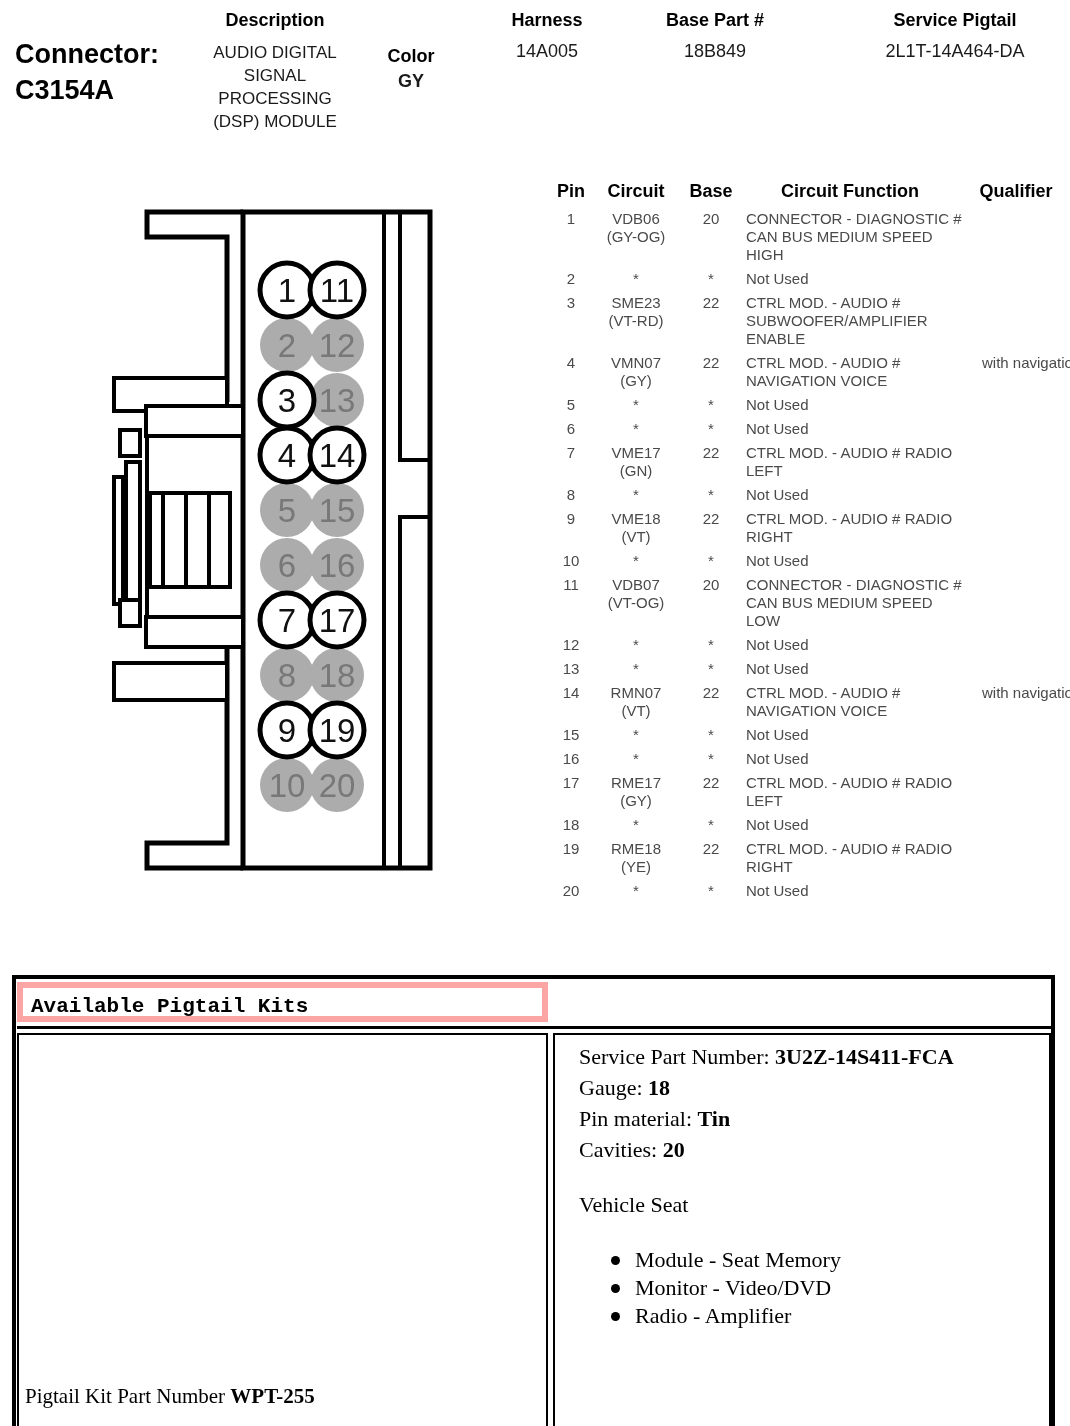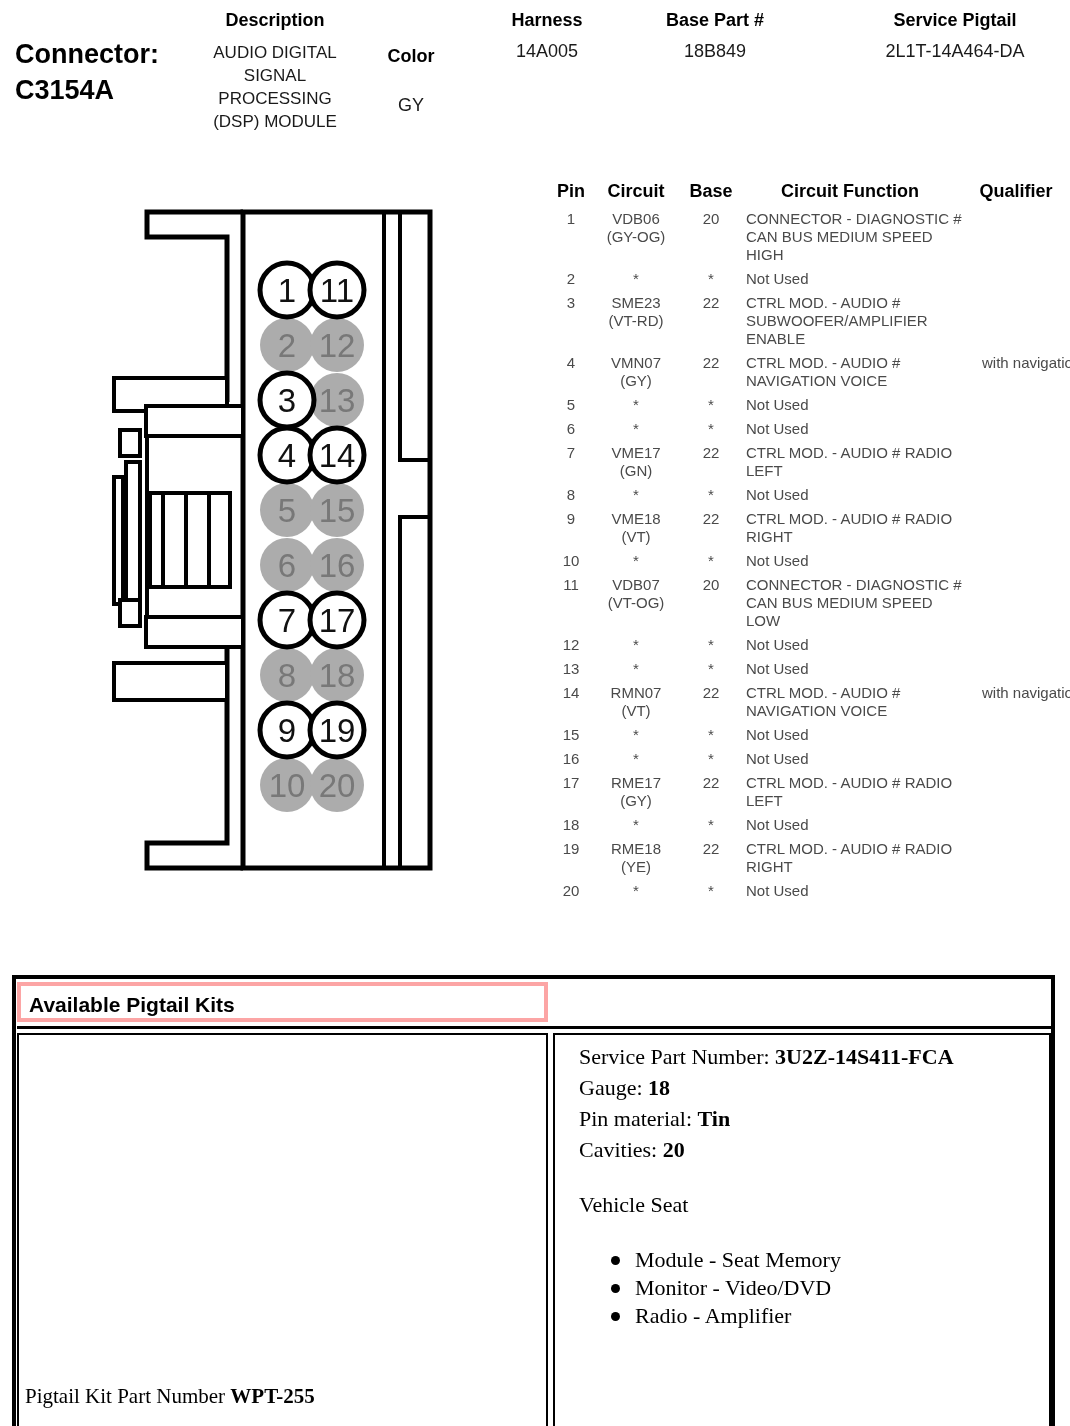--- a/index.html
+++ b/index.html
@@ -20,22 +20,22 @@
   .ptable{left:540px;top:181px;width:528px;font-size:15px;line-height:18px;color:#4a4a4a;}
   .prow{display:flex;margin-bottom:6px;}
   .pheader{display:flex;font-size:18px;line-height:20px;font-weight:bold;color:#000;margin-bottom:9px;}
   .c-pin{width:38px;flex:none;text-align:center;margin-left:12px;}
   .c-circuit{width:92px;flex:none;text-align:center;}
   .c-gauge{width:58px;flex:none;text-align:center;}
   .c-func{width:220px;flex:none;padding-left:6px;}
   .c-qual{width:112px;flex:none;padding-left:16px;}
   .hc{text-align:center;padding-left:0;}
   .bbox-outer{left:12px;top:975px;width:1043px;height:460px;border:4px solid #000;border-bottom:none;box-sizing:border-box;}
-  .bbox-title{left:17px;top:982px;width:531px;height:40px;border:4px solid #fca5a5;box-sizing:border-box;
-              font-family:Liberation Sans, sans-serif;font-size:21px;font-weight:bold;padding:7px 0 10px 8px;}
+  .bbox-title{left:17px;top:982px;width:531px;height:40px;border:6px solid #fca5a5;box-sizing:border-box;
+              font-family:Liberation Mono, monospace;font-size:21px;font-weight:bold;padding:7px 0 10px 8px;}
   .bbox-hr{left:17px;top:1026px;width:1034px;height:3px;background:#000;}
   .bbox-leftcell{left:17px;top:1033px;width:531px;height:393px;border:2px solid #000;border-bottom:none;box-sizing:border-box;}
   .bbox-rightcell{left:553px;top:1033px;width:498px;height:393px;border:2px solid #000;border-bottom:none;box-sizing:border-box;
                   padding:6px 0 0 24px;font-family:"Liberation Serif",serif;font-size:22px;line-height:31px;}
   .kv b{font-weight:bold;}
   .uses-label{margin-top:24px;}
   .uses-list{list-style:none;margin:26px 0 0 0;padding:0 0 0 32px;}
   .uses-list li{display:flex;align-items:center;gap:15px;line-height:28px;}
   .dot{width:9px;height:9px;border-radius:50%;background:#000;flex:none;}
   .kit-line{left:25px;top:1384px;font-family:"Liberation Serif",serif;font-size:21px;}
@@ -49,21 +49,21 @@
   <div>C3154A</div>
 </div>
 
 <div class="abs desc-block">
   <div class="col-head">Description</div>
   <div class="desc-text">AUDIO DIGITAL SIGNAL PROCESSING (DSP) MODULE</div>
 </div>
 
 <div class="abs color-block">
   <div class="col-head">Color</div>
-  <div class="col-val" style="margin-top:28px;">GY</div>
+  <div class="col-val" style="margin-top:4px;font-weight:bold;">GY</div>
 </div>
 
 <div class="abs hdr-col" style="left:487px;width:120px;">
   <div class="col-head">Harness</div>
   <div class="col-val" style="margin-top:10px;">14A005</div>
 </div>
 
 <div class="abs hdr-col" style="left:645px;width:140px;">
   <div class="col-head">Base Part #</div>
   <div class="col-val" style="margin-top:10px;">18B849</div>

